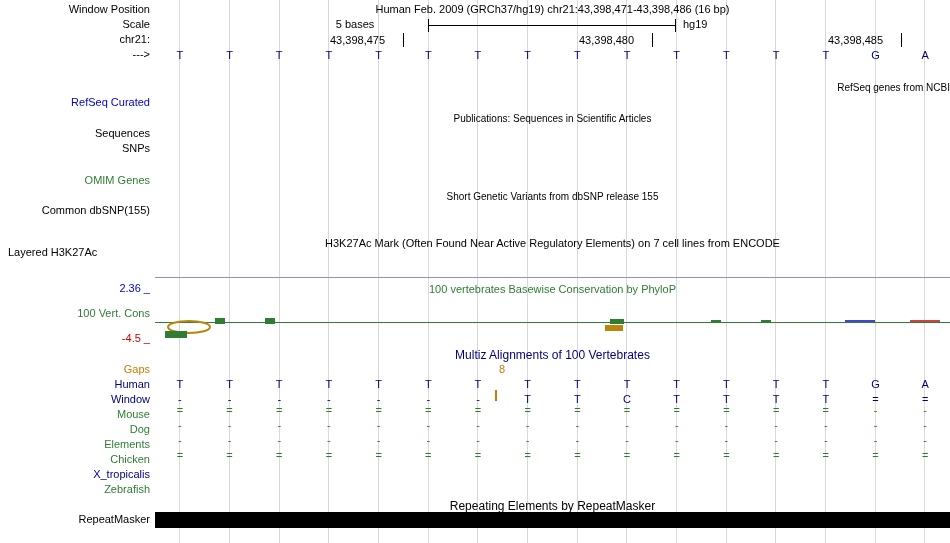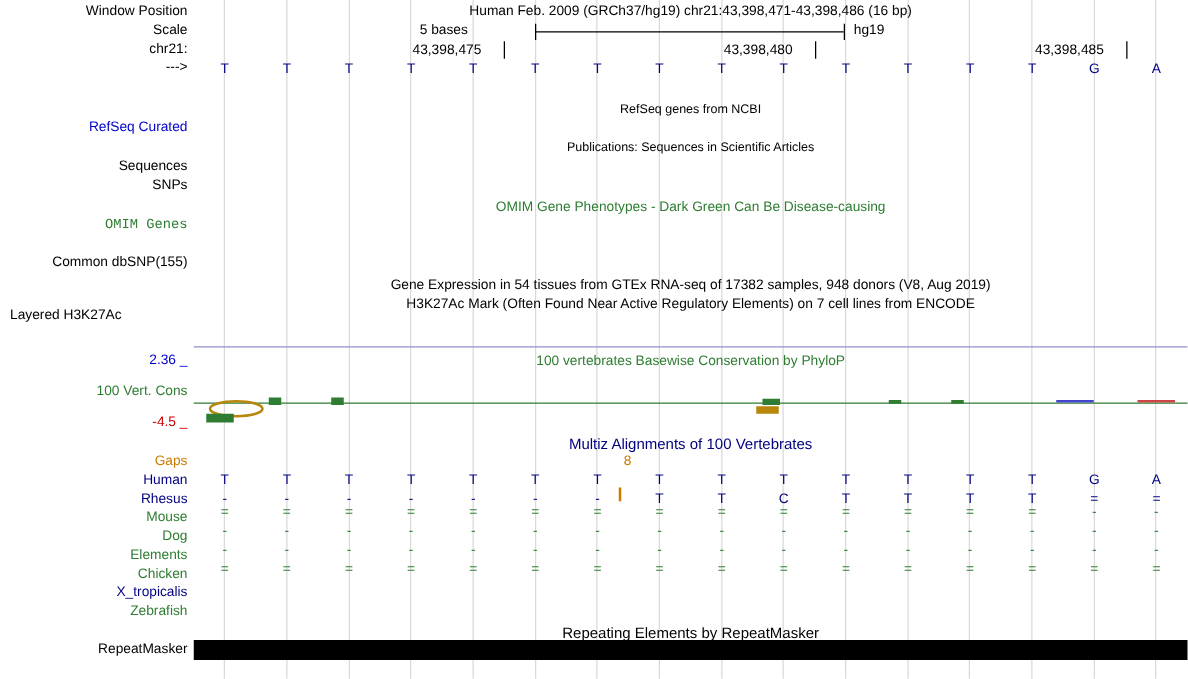--- a/index.html
+++ b/index.html
@@ -51,31 +51,31 @@
 
   <div class="labels">
     <div class="lbl" style="top:3px;">Window Position</div>
     <div class="lbl" style="top:18px;">Scale</div>
     <div class="lbl" style="top:33px;">chr21:</div>
     <div class="lbl" style="top:48px;">---&gt;</div>
 
     <div class="lbl blue" style="top:96px;">RefSeq Curated</div>
     <div class="lbl" style="top:127px;">Sequences</div>
     <div class="lbl" style="top:142px;">SNPs</div>
-    <div class="lbl green" style="top:174px;font-family:Liberation Mono, monospace;">OMIM Genes</div>
+    <div class="lbl green" style="top:174px;">OMIM Genes</div>
     <div class="lbl" style="top:204px;">Common dbSNP(155)</div>
     <div class="lbl" style="top:246px;left:8px;right:auto;text-align:left;">Layered H3K27Ac</div>
 
     <div class="lbl blue" style="top:282px;">2.36 _</div>
     <div class="lbl green" style="top:307px;">100 Vert. Cons</div>
     <div class="lbl red" style="top:332px;">-4.5 _</div>
 
     <div class="lbl orange" style="top:363px;">Gaps</div>
     <div class="lbl navy" style="top:378px;">Human</div>
-    <div class="lbl navy" style="top:393px;">Rhesus</div>
+    <div class="lbl navy" style="top:393px;">Window</div>
     <div class="lbl green" style="top:408px;">Mouse</div>
     <div class="lbl green" style="top:423px;">Dog</div>
     <div class="lbl green" style="top:438px;">Elements</div>
     <div class="lbl green" style="top:453px;">Chicken</div>
     <div class="lbl navy" style="top:468px;">X_tropicalis</div>
     <div class="lbl green" style="top:483px;">Zebrafish</div>
 
     <div class="lbl" style="top:513px;">RepeatMasker</div>
   </div>
 
@@ -125,24 +125,23 @@
         <div class="base" style="left: 412.344px; color: rgb(0, 0, 128);">T</div>
         <div class="base" style="left: 462.031px; color: rgb(0, 0, 128);">T</div>
         <div class="base" style="left: 511.719px; color: rgb(0, 0, 128);">T</div>
         <div class="base" style="left: 561.406px; color: rgb(0, 0, 128);">T</div>
         <div class="base" style="left: 611.094px; color: rgb(0, 0, 128);">T</div>
         <div class="base" style="left: 660.781px; color: rgb(0, 0, 128);">T</div>
         <div class="base" style="left: 710.469px; color: rgb(0, 0, 128);">G</div>
         <div class="base" style="left: 760.156px; color: rgb(0, 0, 128);">A</div>
       </div>
 
-    <div class="center" style="left:0;top:82px;width:795px;font-size:10px;">RefSeq genes from NCBI</div>
+    <div class="center" style="left:0;top:82px;width:795px;font-size:10px;text-align:right;">RefSeq genes from NCBI</div>
     <div class="center" style="left:0;top:113px;width:795px;font-size:10px;">Publications: Sequences in Scientific Articles</div>
-    <div class="center green" style="left:0;top:160px;width:795px;font-size:11px;">OMIM Gene Phenotypes - Dark Green Can Be Disease-causing</div>
-    <div class="center" style="left:0;top:222px;width:795px;font-size:11px;">Gene Expression in 54 tissues from GTEx RNA-seq of 17382 samples, 948 donors (V8, Aug 2019)</div>
+    <div class="center" style="left:0;top:191px;width:795px;font-size:10px;">Short Genetic Variants from dbSNP release 155</div>
     <div class="center" style="left:0;top:237px;width:795px;font-size:11px;">H3K27Ac Mark (Often Found Near Active Regulatory Elements) on 7 cell lines from ENCODE</div>
 
     <div class="hr" style="top:277px;background:#8f8fd0;"></div>
     <div class="center green" style="left:0;top:283px;width:795px;font-size:11px;">100 vertebrates Basewise Conservation by PhyloP</div>
     <div class="cons-row" style="top:322px;"></div>
 
     <div style="position:absolute;left:60px;top:318px;width:10px;height:6px;background:#2e7d32;"></div>
     <div style="position:absolute;left:110px;top:318px;width:10px;height:6px;background:#2e7d32;"></div>
     <div style="position:absolute;left:455px;top:319px;width:14px;height:5px;background:#2e7d32;"></div>
     <div style="position:absolute;left:556px;top:320px;width:10px;height:3px;background:#2e7d32;"></div>

